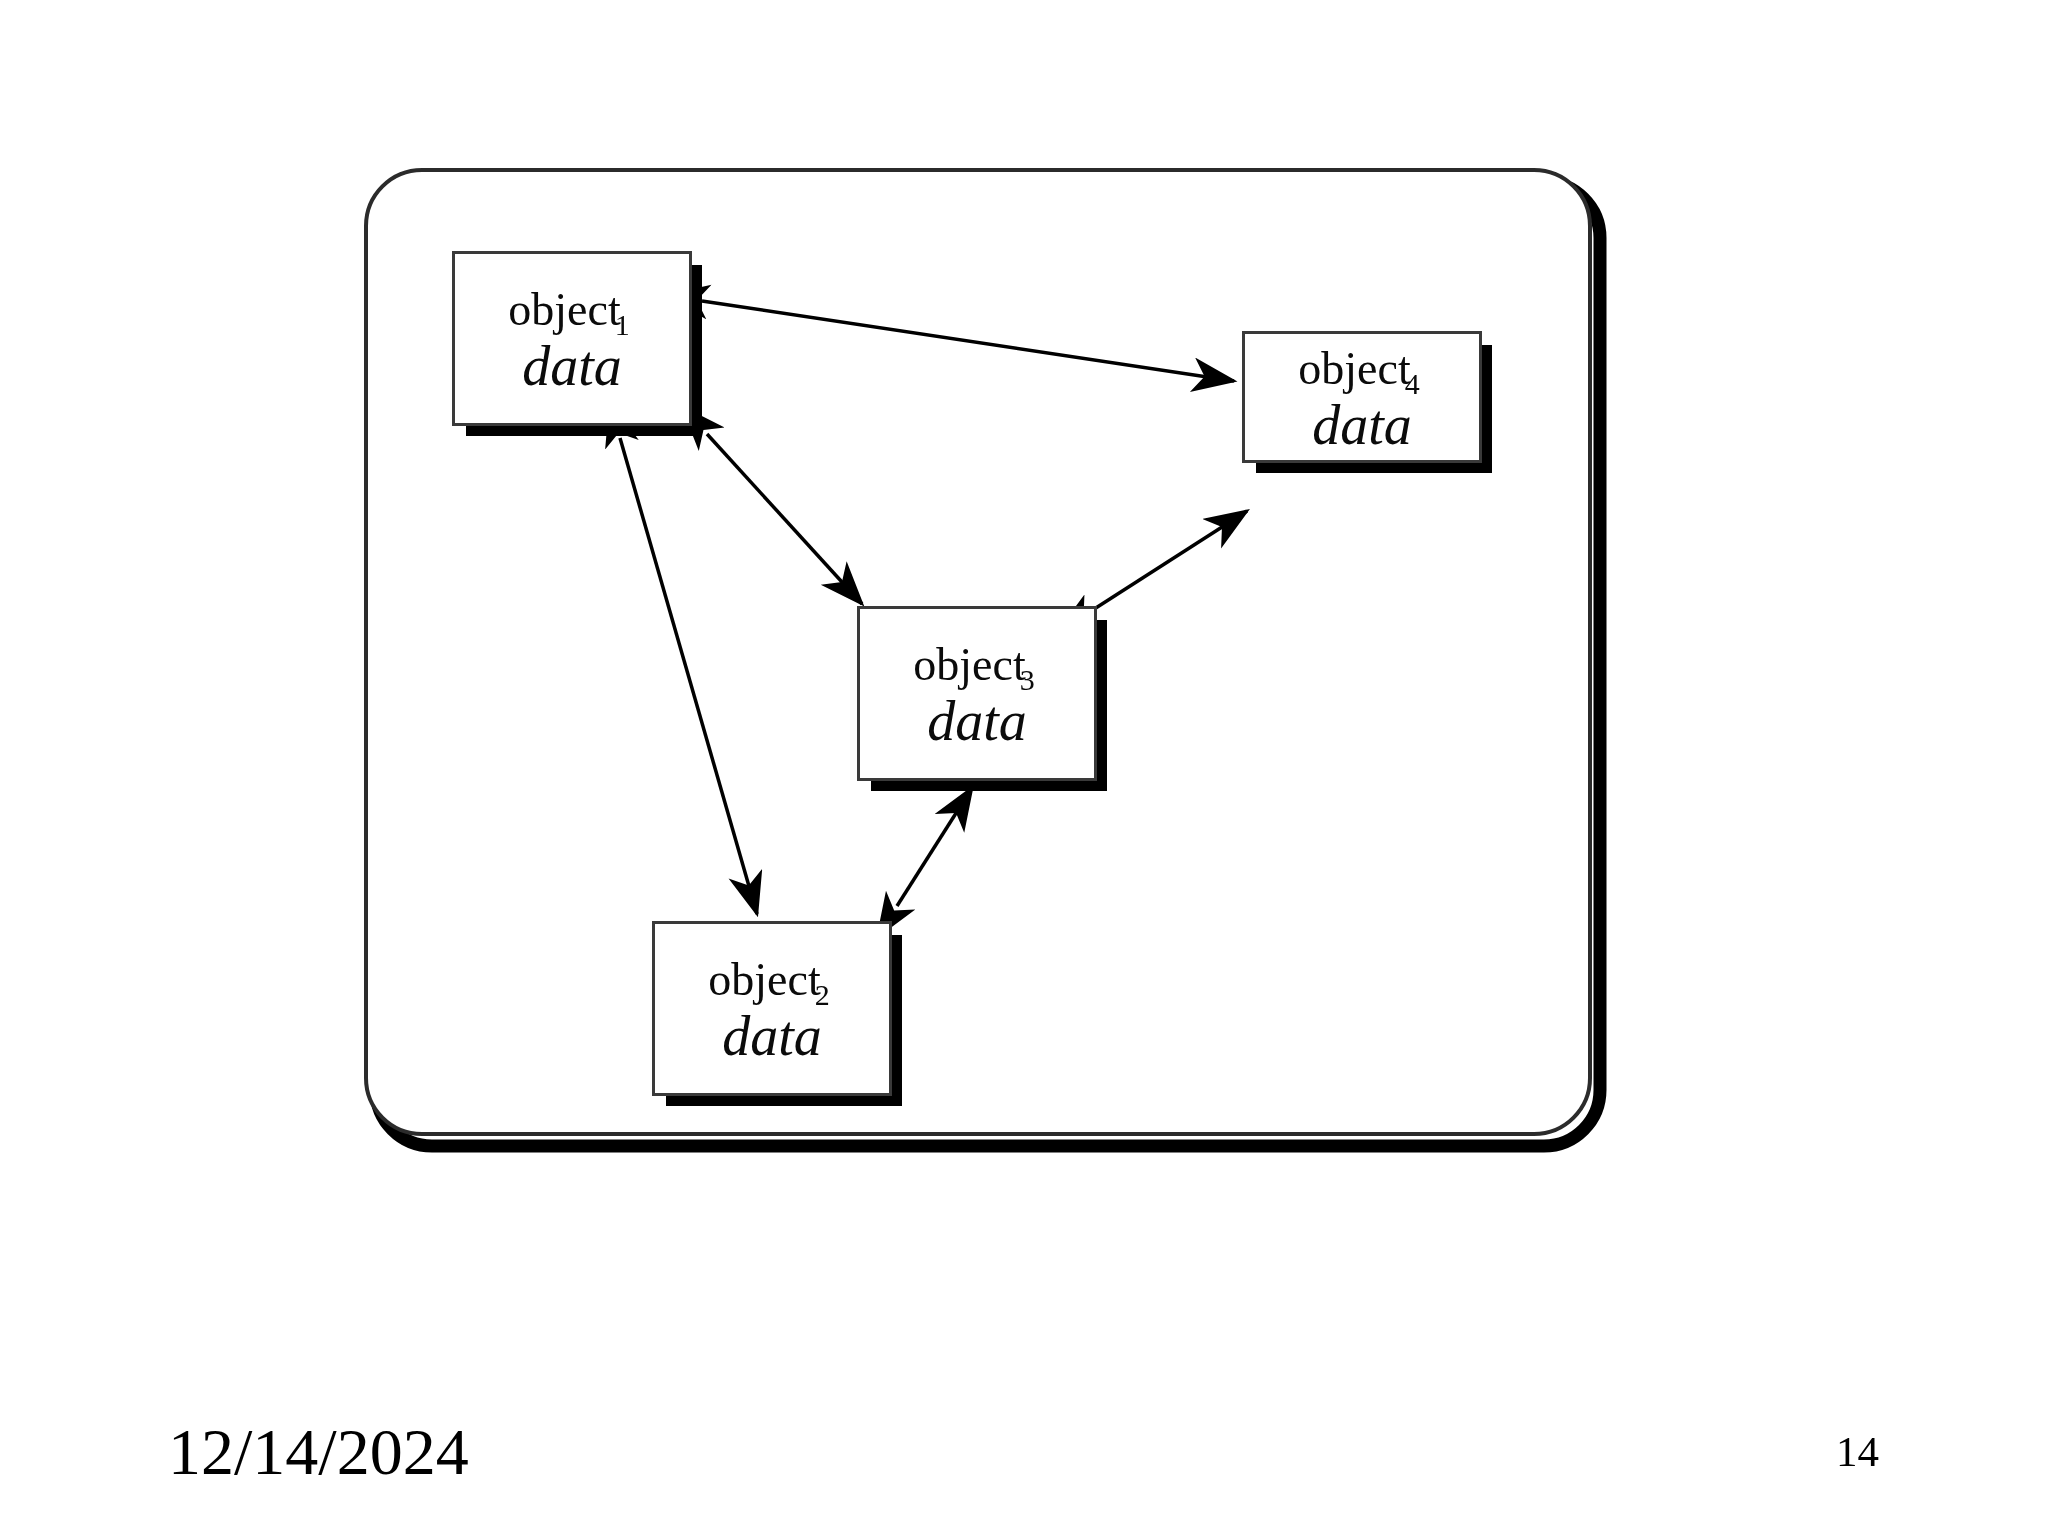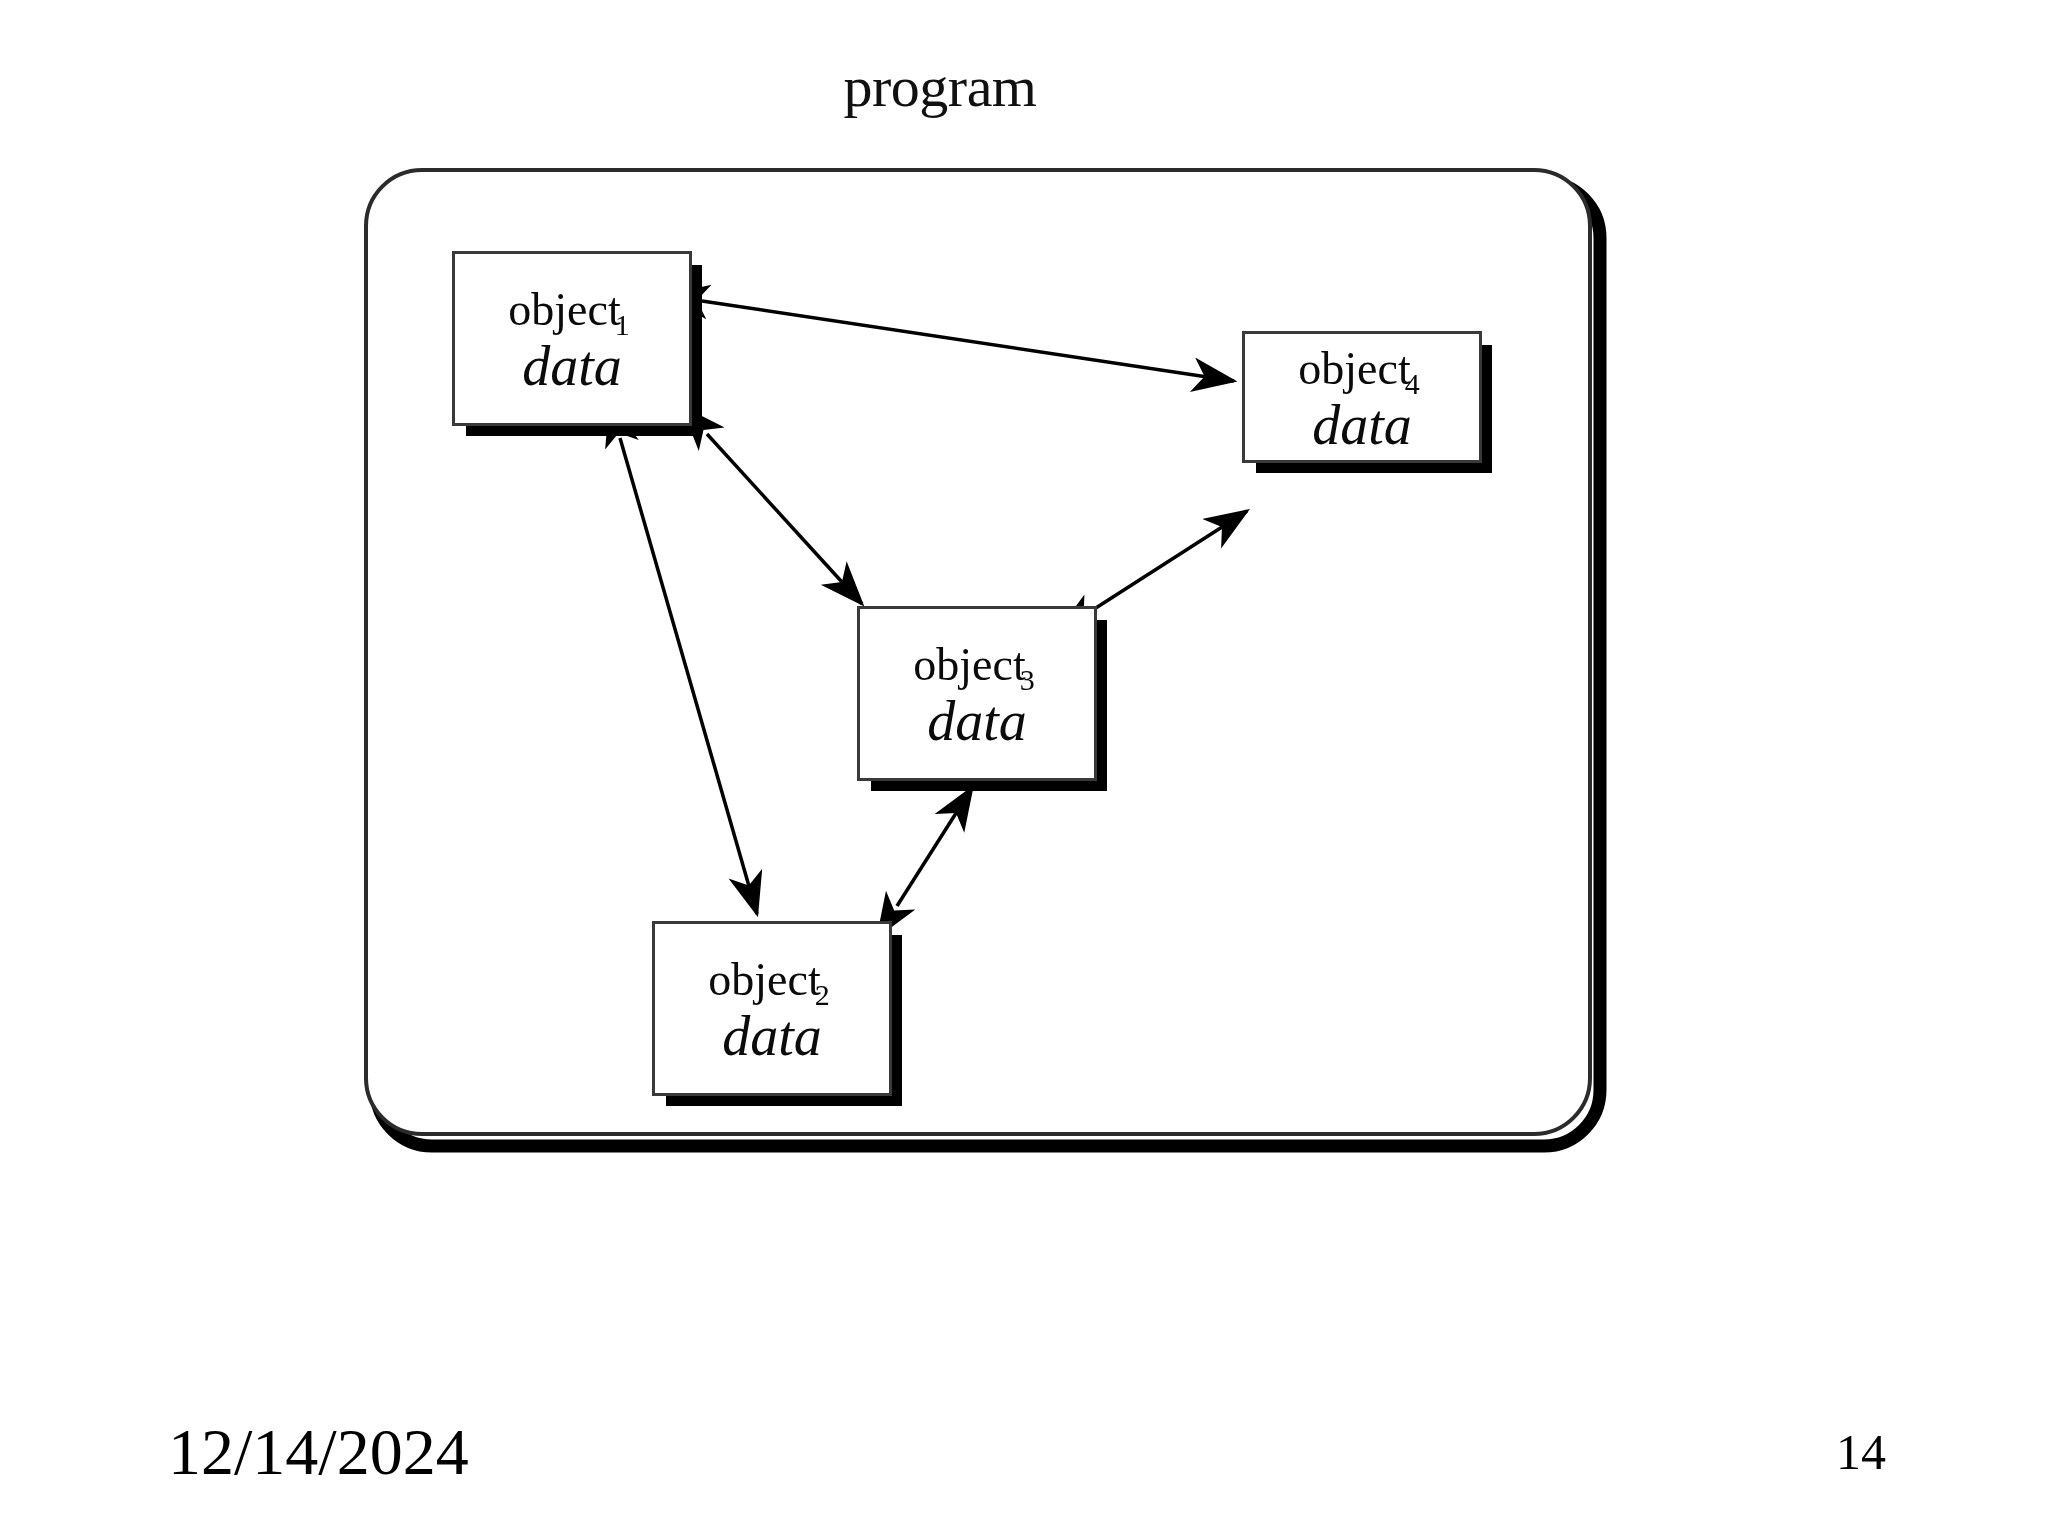--- a/index.html
+++ b/index.html
@@ -101,31 +101,30 @@
     font-family: "Liberation Serif", "DejaVu Serif", serif;
     font-size: 66px;
     line-height: 56px;
     color: #000000;
   }
   #footer-page {
     position: absolute;
     left: 1836px;
     top: 1424px;
     font-family: "Liberation Serif", "DejaVu Serif", serif;
-    font-size: 50px;
+    font-size: 43px;
     line-height: 56px;
     color: #000000;
   }
 </style>
 </head>
 <body>
 
 <div id="slide">
 
-  <div id="program-title">program</div>
 
   <div id="program-container">
 
     <svg width="1250" height="1000" viewBox="0 0 1250 1000">
       <defs>
         <marker id="arrowEnd" markerWidth="14" markerHeight="14" refX="12" refY="5" orient="auto" markerUnits="strokeWidth">
           <path d="M0,0 L13,5 L0,10 L3.5,5 Z" fill="#000000"></path>
         </marker>
         <marker id="arrowStart" markerWidth="14" markerHeight="14" refX="2" refY="5" orient="auto-start-reverse" markerUnits="strokeWidth">
           <path d="M0,0 L13,5 L0,10 L3.5,5 Z" fill="#000000"></path>

